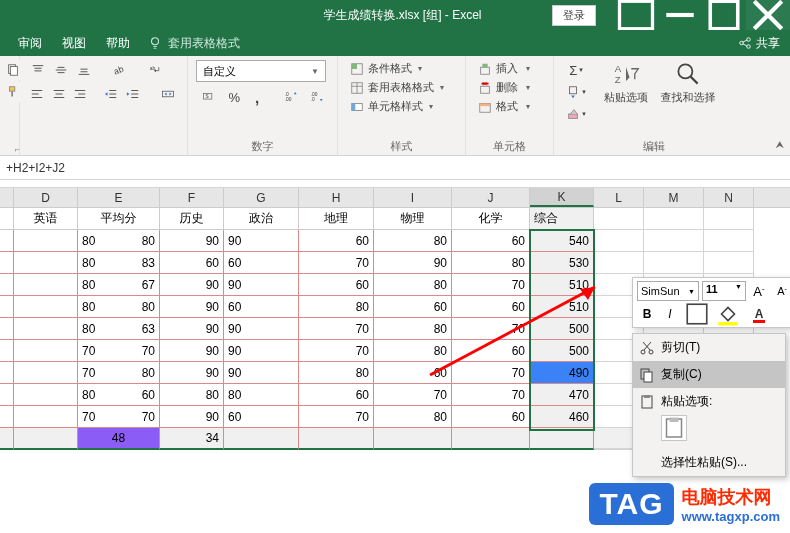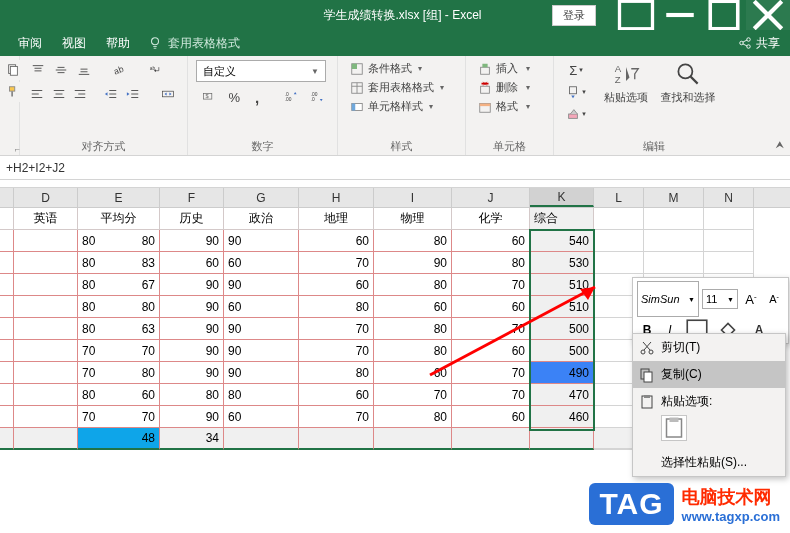--- a/index.html
+++ b/index.html
@@ -42,22 +42,22 @@
 .cell { border-right: 1px solid #d4c9c9; border-bottom: 1px solid #d4c9c9; font-size: 12px; display: flex; align-items: center; padding: 0 4px; background: #fff; justify-content: flex-end; }
 .cell.hdr { justify-content: center; font-weight: normal; }
 .cell.left { justify-content: flex-start; }
 .sel-col { background: #f0f0f0; }
 .sel-range { outline: 2px solid #217346; outline-offset: -1px; position: absolute; pointer-events: none; }
 .red-border .cell { border-color: #d88; }
 
 .context-menu { position: absolute; background: #f3f2f1; border: 1px solid #c6c6c6; box-shadow: 2px 2px 6px rgba(0,0,0,.25); font-size: 12px; color: #000000; width: 154px; z-index: 50; }
 .mini-toolbar { position: absolute; background: #fff; border: 1px solid #c6c6c6; box-shadow: 2px 2px 6px rgba(0,0,0,.2); padding: 3px 4px; display: flex; flex-direction: column; gap: 3px; font-size: 12px; z-index: 50; }
 .mini-row { display: flex; align-items: center; gap: 3px; }
-.mini-font { width: 62px; height: 36px; border: 1px solid #ababab; font-size: 11px; padding: 1px 3px; display: flex; align-items: center; justify-content: space-between; font-style: italic; }
-.mini-size { width: 36px; height: 20px; border: 1px solid #ababab; font-size: 11px; padding: 1px 3px; display: flex; align-items: center; justify-content: space-between; }
+.mini-font { width: 62px; height: 20px; border: 1px solid #ababab; font-size: 11px; padding: 1px 3px; display: flex; align-items: center; justify-content: space-between; }
+.mini-size { width: 44px; height: 20px; border: 1px solid #ababab; font-size: 11px; padding: 1px 3px; display: flex; align-items: flex-start; justify-content: space-between; font-weight: bold; }
 .mini-btn { width: 20px; height: 20px; border: 1px solid transparent; display: flex; align-items: center; justify-content: center; font-size: 12px; }
 .ctx-item { display: flex; align-items: center; gap: 8px; padding: 5px 8px 5px 28px; position: relative; }
 .ctx-item .icon { position: absolute; left: 6px; width: 16px; height: 16px; display: flex; align-items: center; justify-content: center; }
 .ctx-item.hover { background: #c5c5c5; }
 .ctx-paste-opts { padding: 3px 8px 6px 28px; }
 .ctx-paste-btn { width: 26px; height: 26px; border: 1px solid #c6c6c6; display: inline-flex; align-items: center; justify-content: center; background: #fff; }
 
 .arrow { position: absolute; z-index: 40; }
 .arrow-line { stroke: #ff0000; stroke-width: 3; fill: none; }
 .arrow-head { fill: #ff0000; }
@@ -229,21 +229,20 @@
         <div style="width:10px"></div>
         <div class="ribbon-btn" style="width:24px">
             <svg viewBox="0 0 20 16">
               <rect x="2" y="4" width="16" height="8" fill="none" stroke="#444"></rect>
               <polygon points="5,8 8,6 8,10" fill="#4472c4"></polygon>
               <polygon points="15,8 12,6 12,10" fill="#4472c4"></polygon>
             </svg>
           </div>
       </div>
     </div>
-    <div class="group-label">对齐方式</div>
   </div>
 
   <div class="ribbon-group" style="width:150px">
     <div>
       <div class="number-fmt">
         <span>自定义</span>
         <span style="font-size:8px;color:#666">▼</span>
       </div>
       <div class="ribbon-row" style="margin-top:5px">
         <div class="ribbon-btn" style="width:26px">
@@ -571,21 +570,21 @@
         <div class="cell col-I">80</div>
         <div class="cell col-J">60</div>
         <div class="cell col-K sel-col" style="background: rgb(240, 240, 240);">460</div>
         <div class="cell col-L" style="border-color: rgb(212, 212, 212);"></div>
         <div class="cell col-M" style="border-color: rgb(212, 212, 212);"></div>
         <div class="cell col-N" style="border-color: rgb(212, 212, 212);"></div>
       </div>
       <div class="grid-row red-border">
         <div class="cell lead" style="border-bottom: 2px solid rgb(33, 115, 70); background: rgb(240, 240, 240);"></div>
         <div class="cell col-D" style="border-bottom: 2px solid rgb(33, 115, 70); background: rgb(240, 240, 240);"></div>
-        <div class="cell col-E" style="justify-content: flex-end; border-bottom: 2px solid rgb(33, 115, 70); background: #0ea5e9;">
+        <div class="cell col-E" style="justify-content: center; border-bottom: 2px solid rgb(33, 115, 70); background: #8b5cf6;">
           <span></span>
           <span>48</span>
         </div>
         <div class="cell col-F" style="border-bottom: 2px solid rgb(33, 115, 70); background: rgb(240, 240, 240);">34</div>
         <div class="cell col-G left" style="border-bottom: 2px solid rgb(33, 115, 70); background: rgb(240, 240, 240);"></div>
         <div class="cell col-H" style="border-bottom: 2px solid rgb(33, 115, 70); background: rgb(240, 240, 240);"></div>
         <div class="cell col-I" style="border-bottom: 2px solid rgb(33, 115, 70); background: rgb(240, 240, 240);"></div>
         <div class="cell col-J" style="border-bottom: 2px solid rgb(33, 115, 70); background: rgb(240, 240, 240);"></div>
         <div class="cell col-K sel-col" style="border-bottom: 2px solid rgb(33, 115, 70); background: rgb(240, 240, 240);"></div>
         <div class="cell col-L" style="border-bottom: 2px solid rgb(212, 212, 212); background: rgb(240, 240, 240); border-top-color: rgb(212, 212, 212); border-right-color: rgb(212, 212, 212); border-left-color: rgb(212, 212, 212);"></div>

